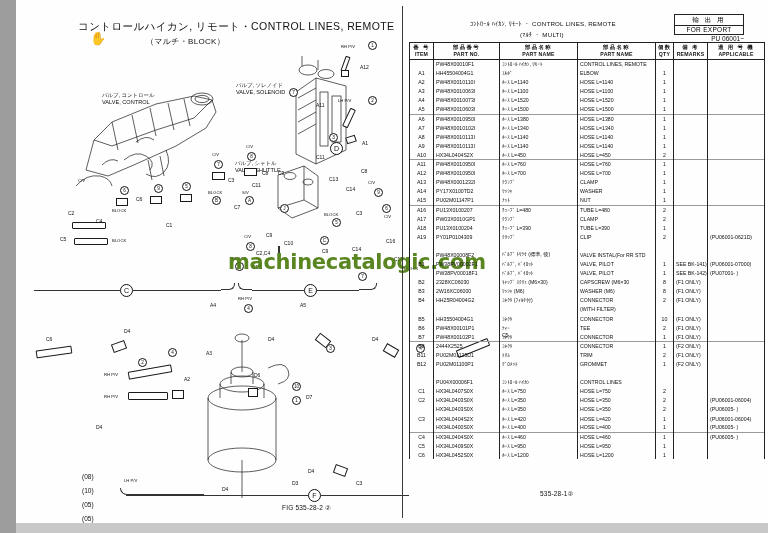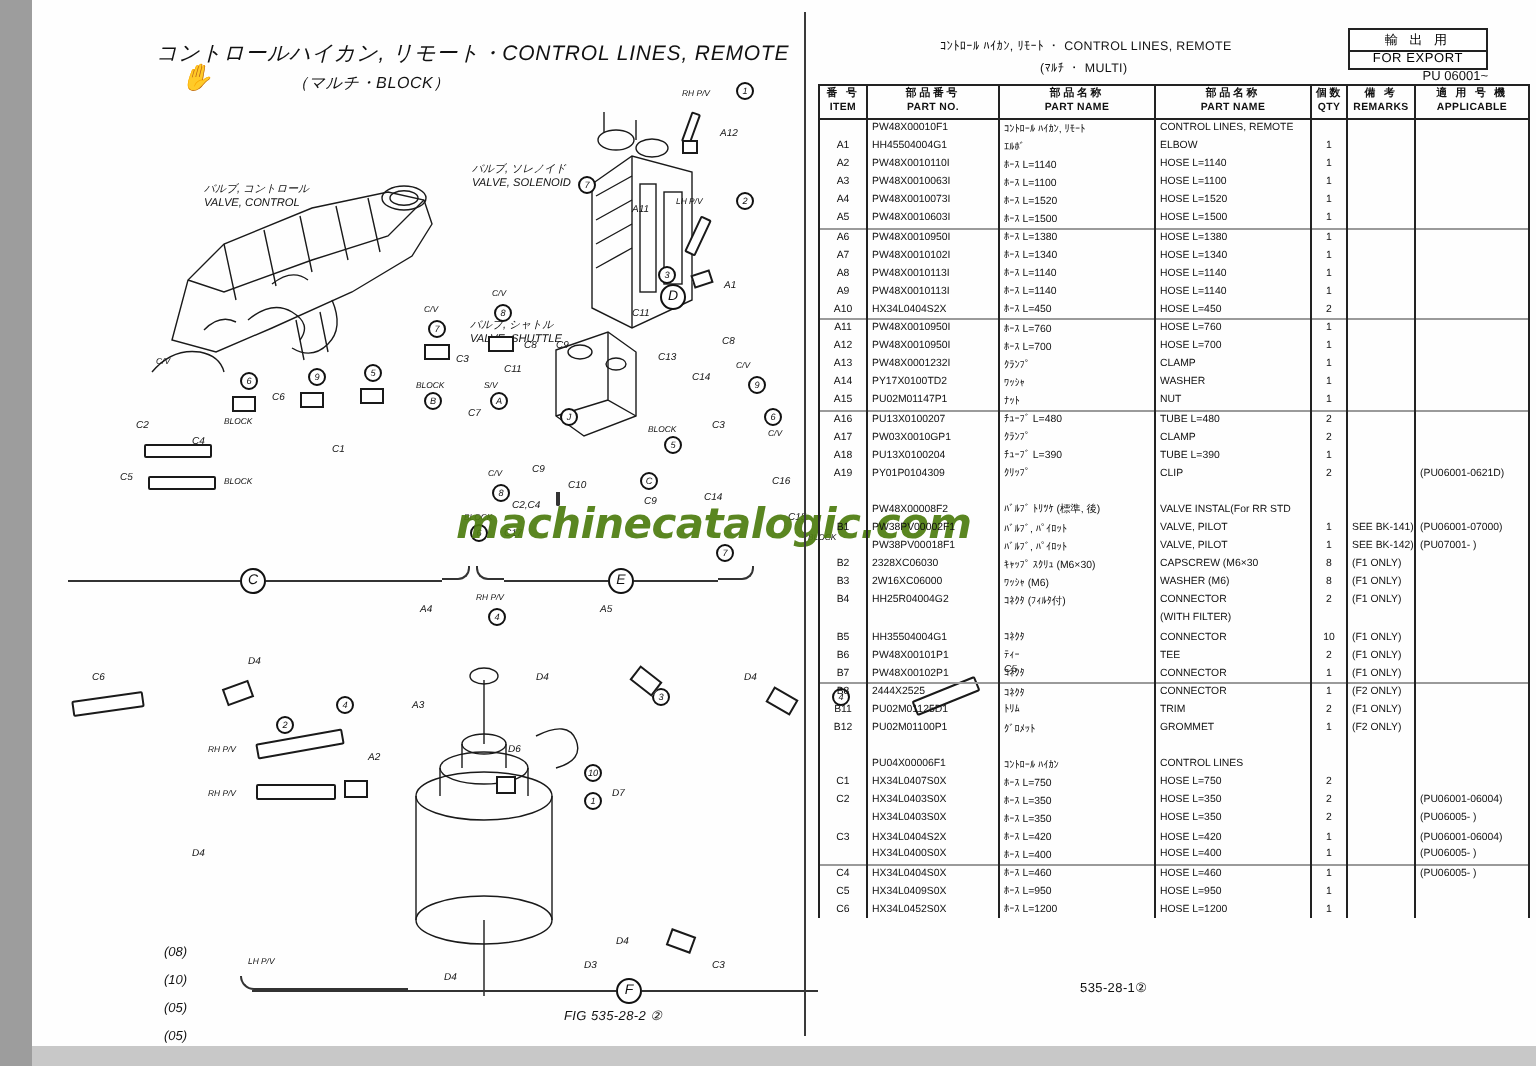--- a/index.html
+++ b/index.html
@@ -23,21 +23,21 @@
     position: absolute; left: 16px; top: 0; width: 752px; height: 523px;
     background: #fefefe;
   }
   .sheet-bottom {
     position: absolute; left: 16px; top: 523px; width: 752px; height: 10px;
     background: #c8c8c8;
   }
 
   
   .diagram-panel {
-    position: absolute; left: 16px; top: 0; width: 386px; height: 413px; font-style: italic;
+    position: absolute; left: 16px; top: 0; width: 386px; height: 413px;
   }
   .panel-divider {
     position: absolute; left: 402px; top: 6px; width: 1px; height: 512px;
     background: #3a3a3a;
   }
 
   .title-jp {
     position: absolute; left: 62px; top: 20px;
     font-size: 10.5px; letter-spacing: .4px; color: #111; white-space: nowrap;
   }

